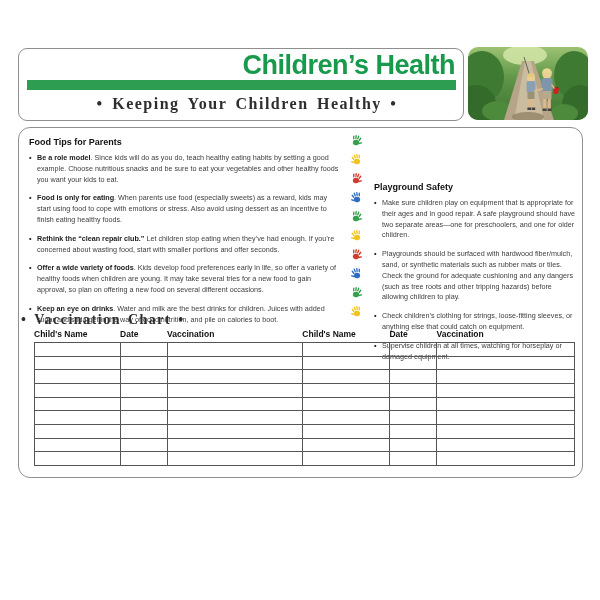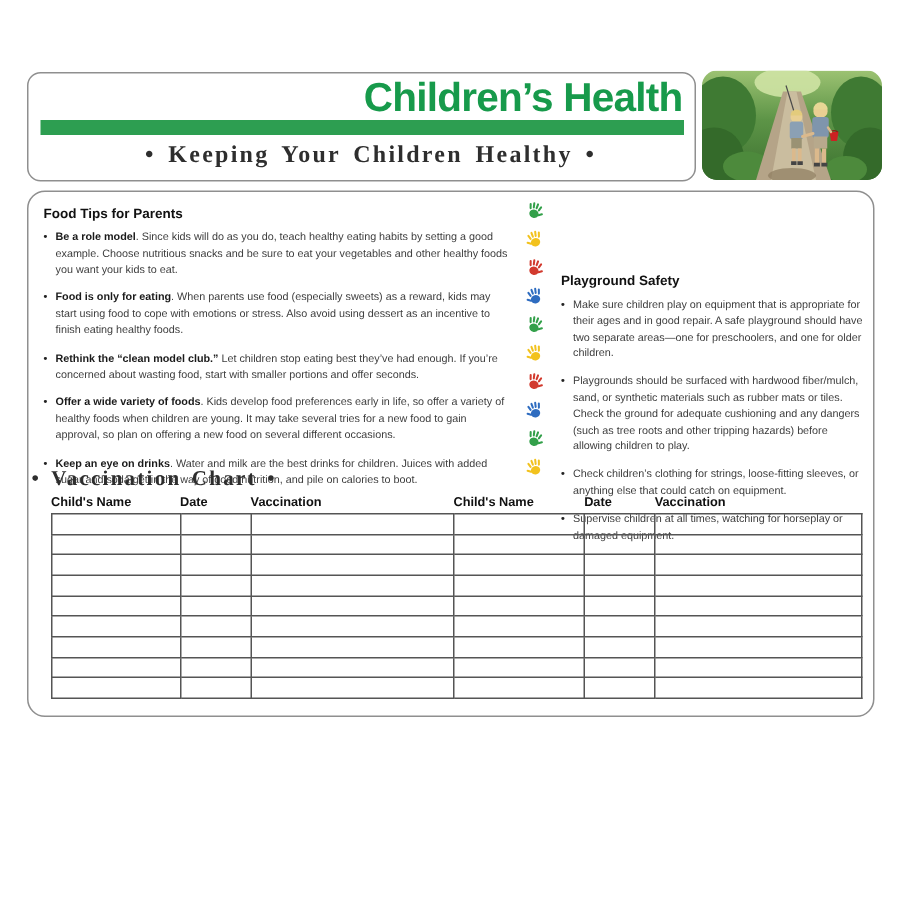--- a/index.html
+++ b/index.html
@@ -105,21 +105,21 @@
     </svg>
   </div>
 
   <div class="main-box">
 
     <div class="col-left">
       <p class="section-heading">Food Tips for Parents</p>
       <div>
           <div class="bullet"><span class="blt">•</span><b>Be a role model</b><span>. Since kids will do as you do, teach healthy eating habits by setting a good example. Choose nutritious snacks and be sure to eat your vegetables and other healthy foods you want your kids to eat.</span></div>
           <div class="bullet"><span class="blt">•</span><b>Food is only for eating</b><span>. When parents use food (especially sweets) as a reward, kids may start using food to cope with emotions or stress. Also avoid using dessert as an incentive to finish eating healthy foods.</span></div>
-          <div class="bullet"><span class="blt">•</span><b>Rethink the “clean model club.”</b><span> Let children stop eating best they’ve had enough. If you’re concerned about wasting food, start with smaller portions and offer seconds.</span></div>
+          <div class="bullet"><span class="blt">•</span><b>Rethink the “clean repair club.”</b><span> Let children stop eating when they’ve had enough. If you’re concerned about wasting food, start with smaller portions and offer seconds.</span></div>
           <div class="bullet"><span class="blt">•</span><b>Offer a wide variety of foods</b><span>. Kids develop food preferences early in life, so offer a variety of healthy foods when children are young. It may take several tries for a new food to gain approval, so plan on offering a new food on several different occasions.</span></div>
           <div class="bullet"><span class="blt">•</span><b>Keep an eye on drinks</b><span>. Water and milk are the best drinks for children. Juices with added sugar and soda get in the way of good nutrition, and pile on calories to boot.</span></div>
         </div>
     </div>
 
     <div class="col-icons">
         <svg viewBox="0 0 20 20" class="hand">
           <g transform="rotate(15 10 10)">
             <ellipse cx="10" cy="13.2" rx="4.8" ry="4.2" fill="#33a04a"></ellipse>
             <path d="M5.2 8.5 L4.2 4.5 M8.2 7 L7.6 2.8 M11.2 7 L11.6 2.8 M14 8.5 L15.4 5 M14.8 13.5 L18 11.5" stroke="#33a04a" stroke-width="2.1" stroke-linecap="round" fill="none"></path>

